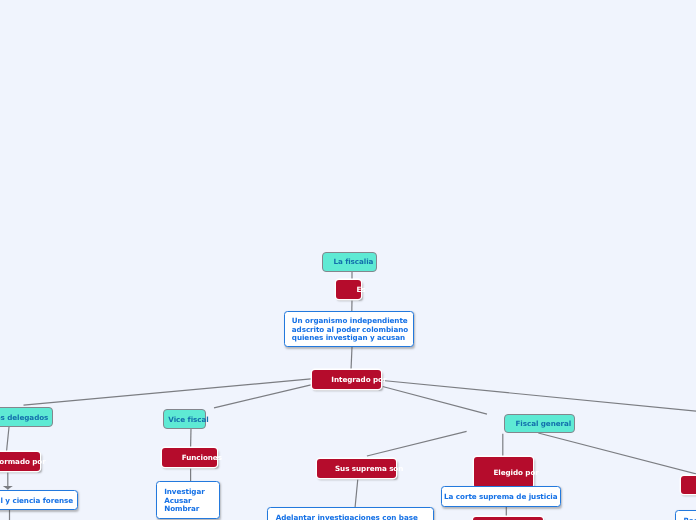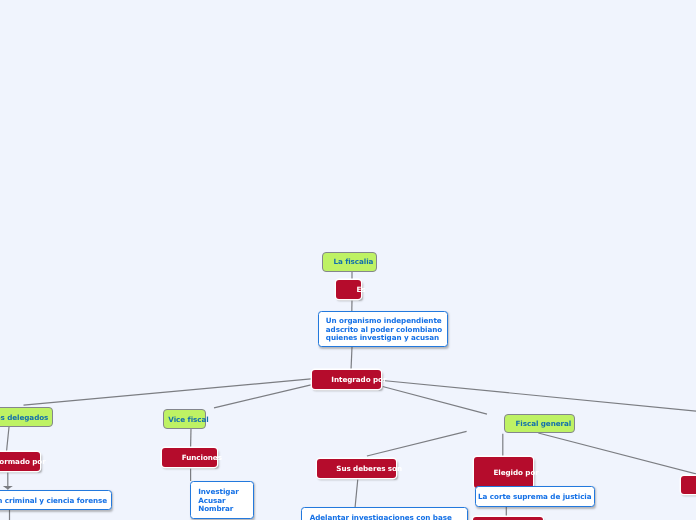--- a/index.html
+++ b/index.html
@@ -7,29 +7,29 @@
        font-family:"DejaVu Sans",sans-serif;-webkit-font-smoothing:antialiased;text-rendering:geometricPrecision;}
   #canvas{position:relative;width:696px;height:520px;overflow:hidden;}
   svg.links{position:absolute;left:0;top:0;width:696px;height:520px;pointer-events:none;}
   .node{position:absolute;box-sizing:border-box;display:flex;align-items:center;
         justify-content:center;font-weight:bold;font-size:7.2px;letter-spacing:-0.06px;line-height:8.4px;
         white-space:pre;}
   .n-root{background:#f0f4fd;border:1.2px solid #84868d;border-radius:4px;color:#1370ac;}
   .n-red{background:#b50c2c;border-radius:3px;color:#fff;
          box-shadow:0 0 0 1.4px #ffffff, 1.5px 2px 1.8px rgba(90,90,90,.5);}
   .n-blue{background:#ffffff;border:1.8px solid #2379dd;border-radius:3.5px;color:#1571e6;
-          box-shadow:1px 1.5px 2px rgba(70,70,70,.35);margin-left:34px;}
+          box-shadow:1px 1.5px 2px rgba(70,70,70,.35);}
   .lbl{display:block;position:relative;top:1.1px;}
   .al{justify-content:flex-start;}
   .al .lbl{text-align:left;padding-left:7.3px;padding-right:7.3px;box-sizing:border-box;width:100%;}
   .wrap .lbl{white-space:normal;}
   .wrap{align-items:flex-start;}
   .wrap .lbl{padding-top:5px;}
 </style>
-<style>.n-root{background:#bef264;border-color:#84868d;color:#1370ac;padding-left:8px;}.n-red{background:#b50c2c;color:#ffffff;padding-left:25px;}.n-blue{background:#ffffff;border-color:#2379dd;color:#1571e6;}</style></head>
+<style>.n-root{background:#5eead4;border-color:#84868d;color:#1370ac;padding-left:8px;}.n-red{background:#b50c2c;color:#ffffff;padding-left:25px;}.n-blue{background:#ffffff;border-color:#2379dd;color:#1571e6;}</style></head>
 <body style="background: rgb(240, 244, 253);">
 
 <div id="canvas">
   <svg class="links" id="links-svg" viewBox="0 0 696 520">
       <path d="M352,270.5 L352,280.5" stroke="#7b7d82" stroke-width="1.2" fill="none"></path>
       <path d="M352,299 L351.8,311.5" stroke="#7b7d82" stroke-width="1.2" fill="none"></path>
       <path d="M352,347 L351,370" stroke="#7b7d82" stroke-width="1.2" fill="none"></path>
       <path d="M311,378.9 L23.5,405.2" stroke="#7b7d82" stroke-width="1.2" fill="none"></path>
       <path d="M311,384.8 L214,407.9" stroke="#7b7d82" stroke-width="1.2" fill="none"></path>
       <path d="M382.6,386.5 L487,414.2" stroke="#7b7d82" stroke-width="1.2" fill="none"></path>
@@ -56,21 +56,21 @@
       <div class="node n-red" style="left: 312px; top: 370px; width: 68.8px; height: 19px;"><span class="lbl">Integrado por</span></div>
       <div class="node n-root" style="left: -39.9px; top: 407.2px; width: 92.9px; height: 19.8px;"><span class="lbl">Fiscales delegados</span></div>
       <div class="node n-red" style="left: -38.2px; top: 452px; width: 78.2px; height: 19px;"><span class="lbl">Conformado por</span></div>
       <div class="node n-blue al" style="left: -168px; top: 489.8px; width: 245.6px; height: 20.5px;"><span class="lbl">Cuerpo tecnico de investigacion criminal y ciencia forense</span></div>
       <div class="node n-root" style="left: 163px; top: 408.9px; width: 43px; height: 20.4px;"><span class="lbl">Vice fiscal</span></div>
       <div class="node n-red" style="left: 162px; top: 447.5px; width: 54.6px; height: 19px;"><span class="lbl">Funciones</span></div>
       <div class="node n-blue al" style="left: 155.9px; top: 480.9px; width: 64px; height: 38px;"><span class="lbl">Investigar
 Acusar
 Nombrar</span></div>
       <div class="node n-root" style="left: 467.6px; top: 413.6px; width: 71.5px; height: 19.8px; margin-left: 36px;"><span class="lbl">Fiscal general</span></div>
-      <div class="node n-red" style="left: 317px; top: 458.6px; width: 79.3px; height: 19px;"><span class="lbl">Sus deberes son</span></div>
+      <div class="node n-red" style="left: 317px; top: 458.6px; width: 79.3px; height: 19px;"><span class="lbl">Sus suprema son</span></div>
       <div class="node n-blue al wrap" style="left: 267.4px; top: 507.1px; width: 166.4px; height: 30px;"><span class="lbl">Adelantar investigaciones con base en denuncias</span></div>
       <div class="node n-red" style="left: 474px; top: 457px; width: 59.2px; height: 31px;"><span class="lbl">Elegido por</span></div>
       <div class="node n-blue" style="left: 440.8px; top: 486.4px; width: 120px; height: 20.3px; align-items: center;"><span class="lbl">La corte suprema de justicia</span></div>
       <div class="node n-red" style="left: 473px; top: 517px; width: 69.6px; height: 19px;"></div>
       <div class="node n-red" style="left: 681.1px; top: 476px; width: 80.3px; height: 18.1px;"><span class="lbl">El ente acusador</span></div>
       <div class="node n-blue al" style="left: 675.1px; top: 509.6px; width: 84.6px; height: 20.3px;"><span class="lbl">Recibir denuncias</span></div>
     </div>
 </div>
 
 </body></html>

